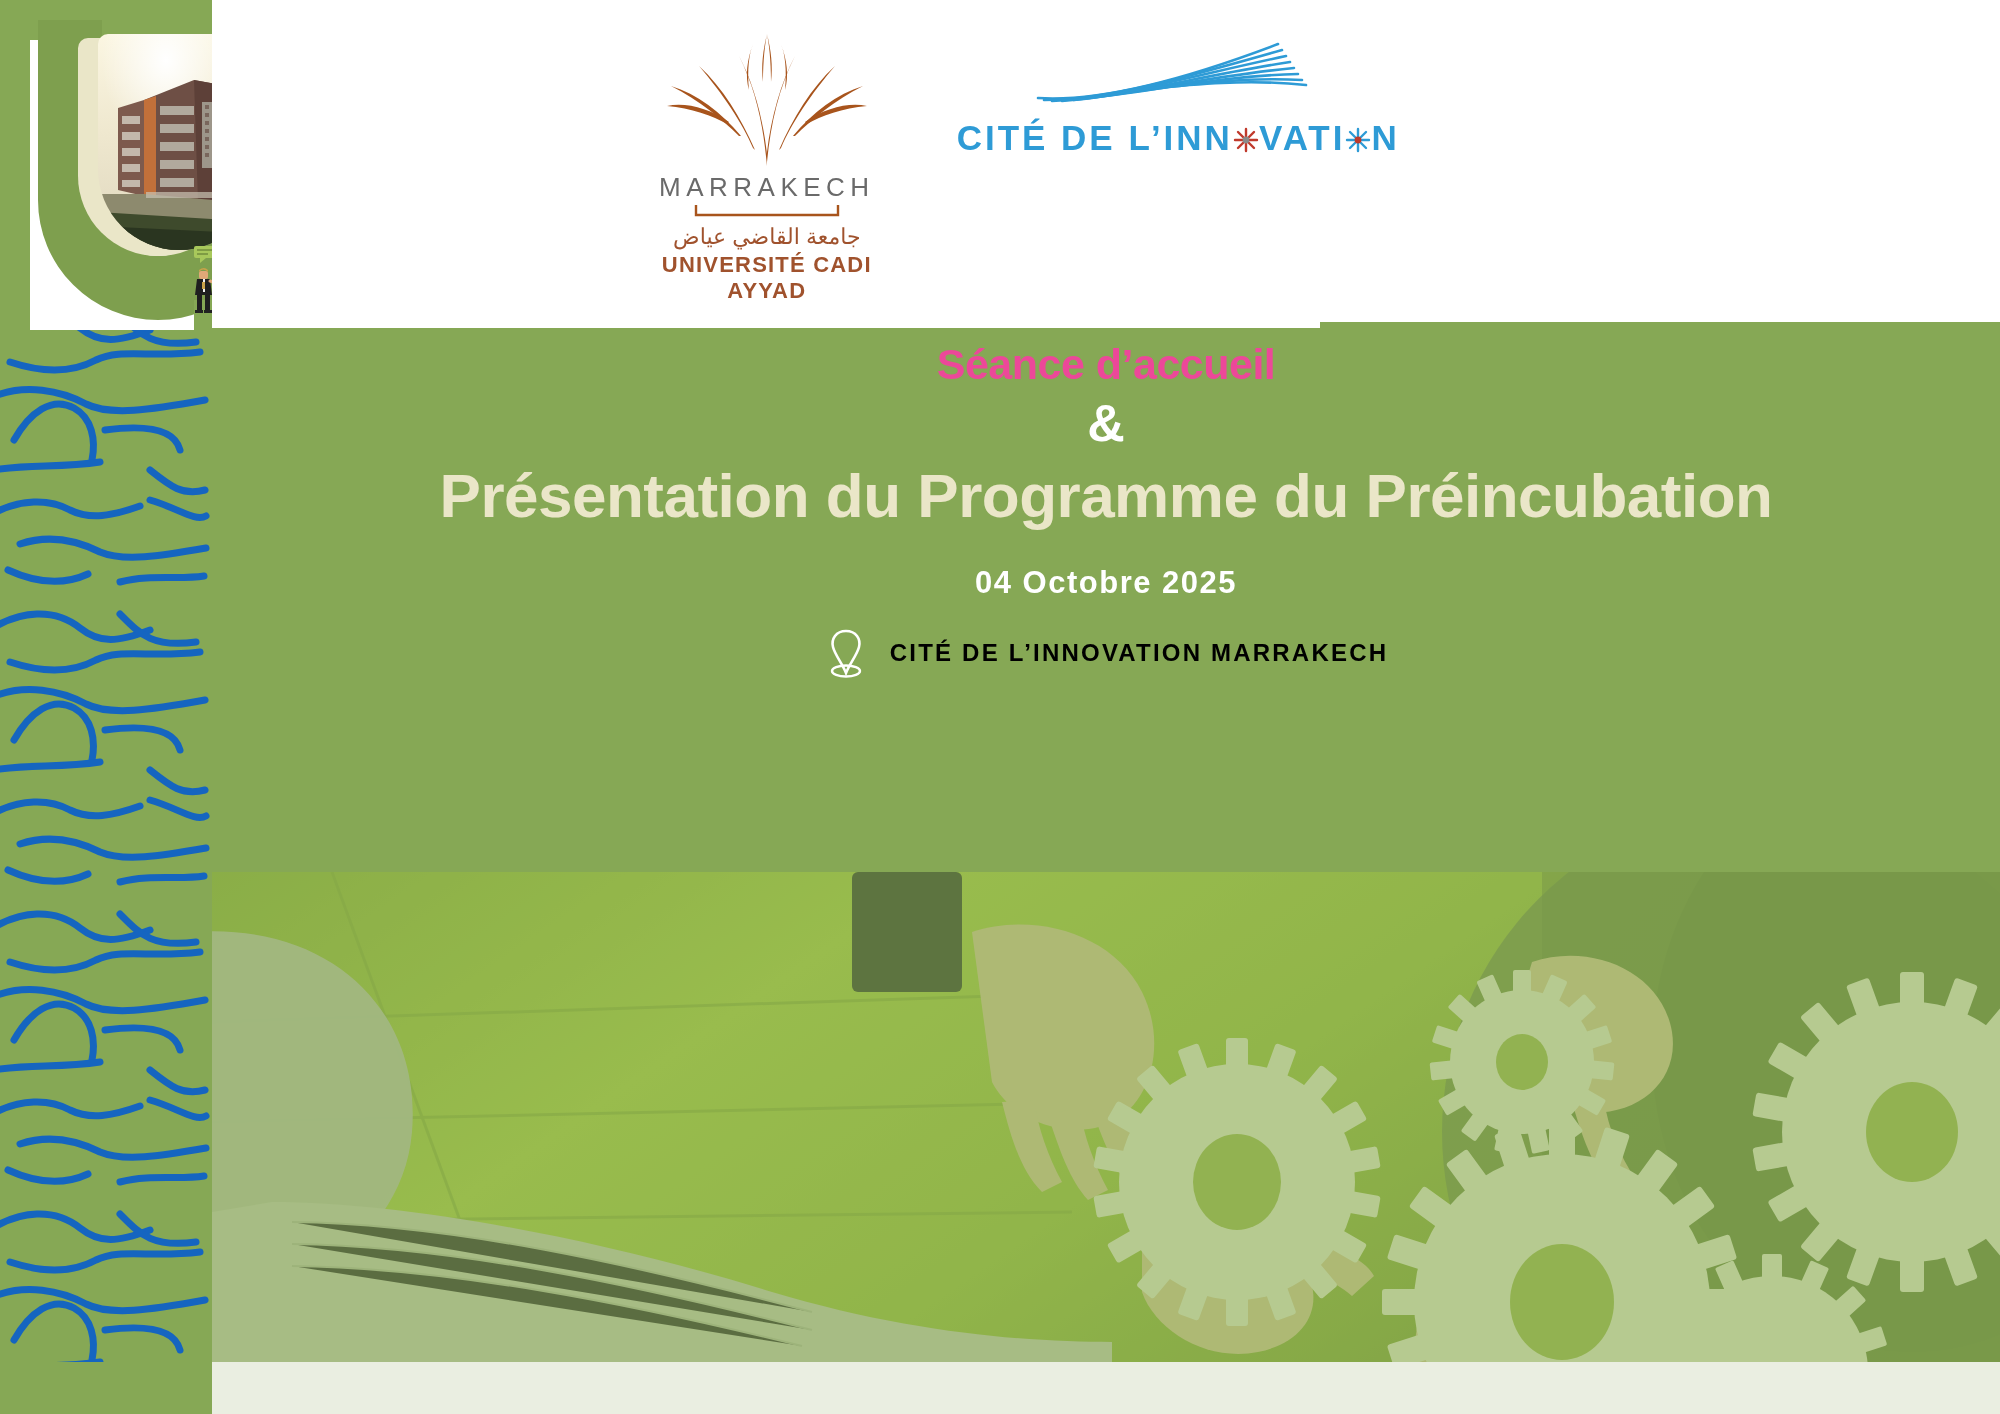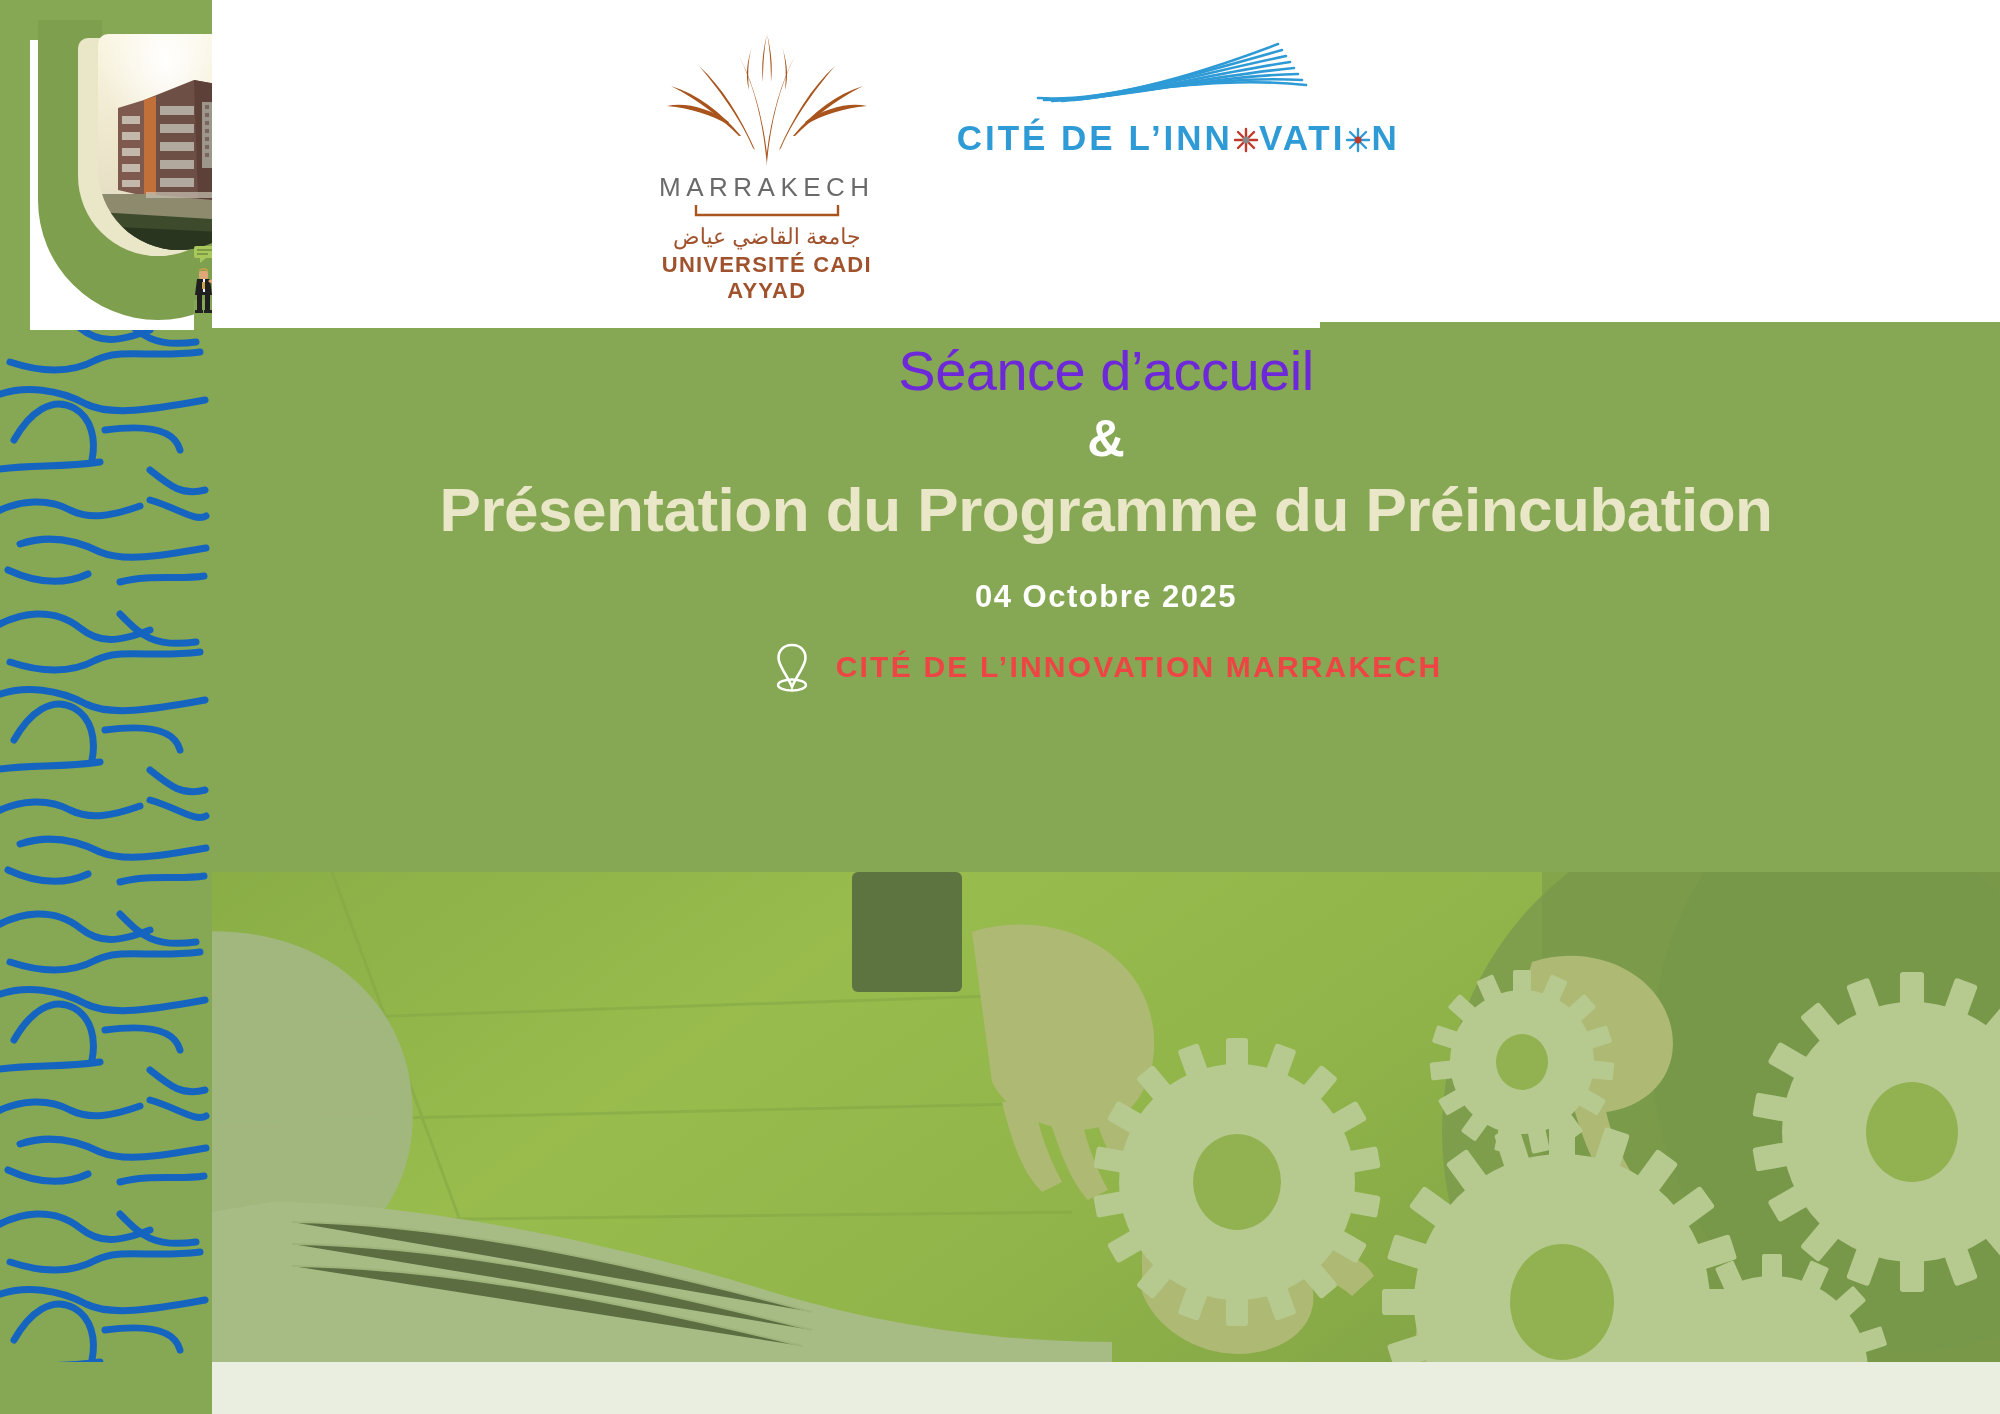--- a/index.html
+++ b/index.html
@@ -48,26 +48,26 @@
   .logo-cite .cite-name{
       text-align:right;font-size:35px;font-weight:bold;color:#2E9BD6;
       letter-spacing:3px;margin-top:8px;white-space:nowrap;}
   .ast{display:inline-block;position:relative;width:26px;height:26px;vertical-align:-3px;}
 
   
   .green-band{position:absolute;left:212px;top:328px;width:1788px;height:544px;background:#86A855;}
   .band-notch{position:absolute;left:1320px;top:322px;width:680px;height:8px;background:#86A855;}
 
   .title-wrap{position:absolute;left:212px;top:340px;width:1788px;text-align:center;}
-  .t-line1{font-size:56px;font-weight:normal;color:#6d28d9;letter-spacing:-0.5px;line-height:1.12;}
+  .t-line1{font-size:43px;font-weight:bold;color:#ec4899;letter-spacing:-0.5px;line-height:1.12;}
   .t-amp{font-size:52px;font-weight:bold;color:#ffffff;line-height:1.2;margin-top:4px;}
   .t-line3{font-size:62px;font-weight:bold;color:#EAE6C8;line-height:1.13;margin-top:6px;letter-spacing:-0.5px;}
   .t-date{font-size:31px;font-weight:bold;color:#ffffff;letter-spacing:1.5px;margin-top:34px;}
   .t-loc{display:flex;align-items:center;justify-content:center;gap:22px;margin-top:24px;}
-  .t-loc .loc-text{font-size:30px;font-weight:bold;color:#ef4444;letter-spacing:2.2px;}
+  .t-loc .loc-text{font-size:24px;font-weight:bold;color:#000000;letter-spacing:2.2px;}
 
   
   .photo{position:absolute;left:212px;top:872px;width:1788px;height:490px;overflow:hidden;background:#9dbb4f;}
   .photo svg{display:block;}
   .photo-tint{position:absolute;inset:0;background:rgba(134,168,85,0.45);}
 
   .bottom-strip{position:absolute;left:212px;top:1362px;width:1788px;height:52px;background:#EAEEE1;}
   .bottom-strip-left{position:absolute;left:0;top:1362px;width:212px;height:52px;background:#86A855;}
 </style>
 </head>

